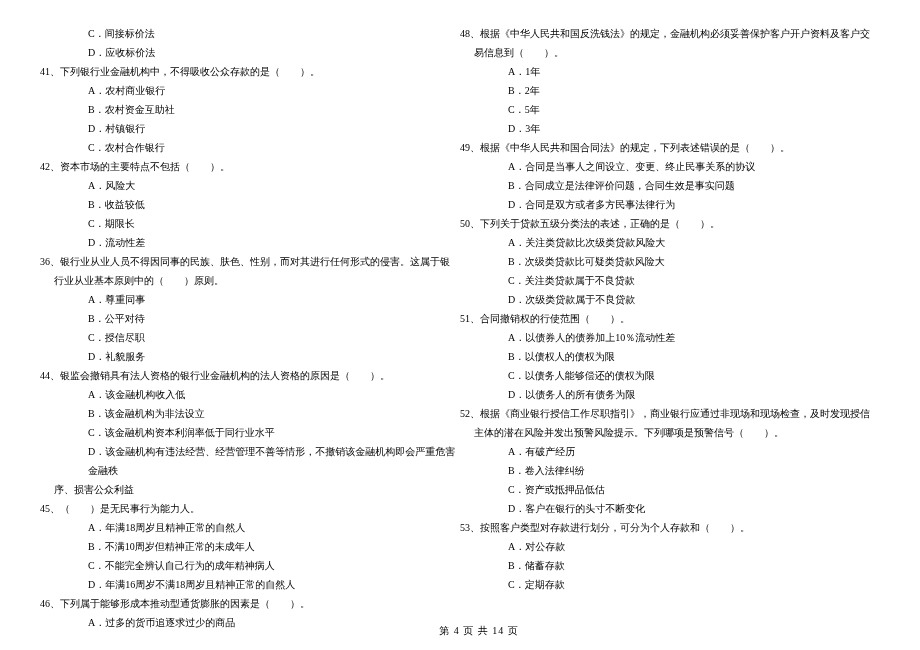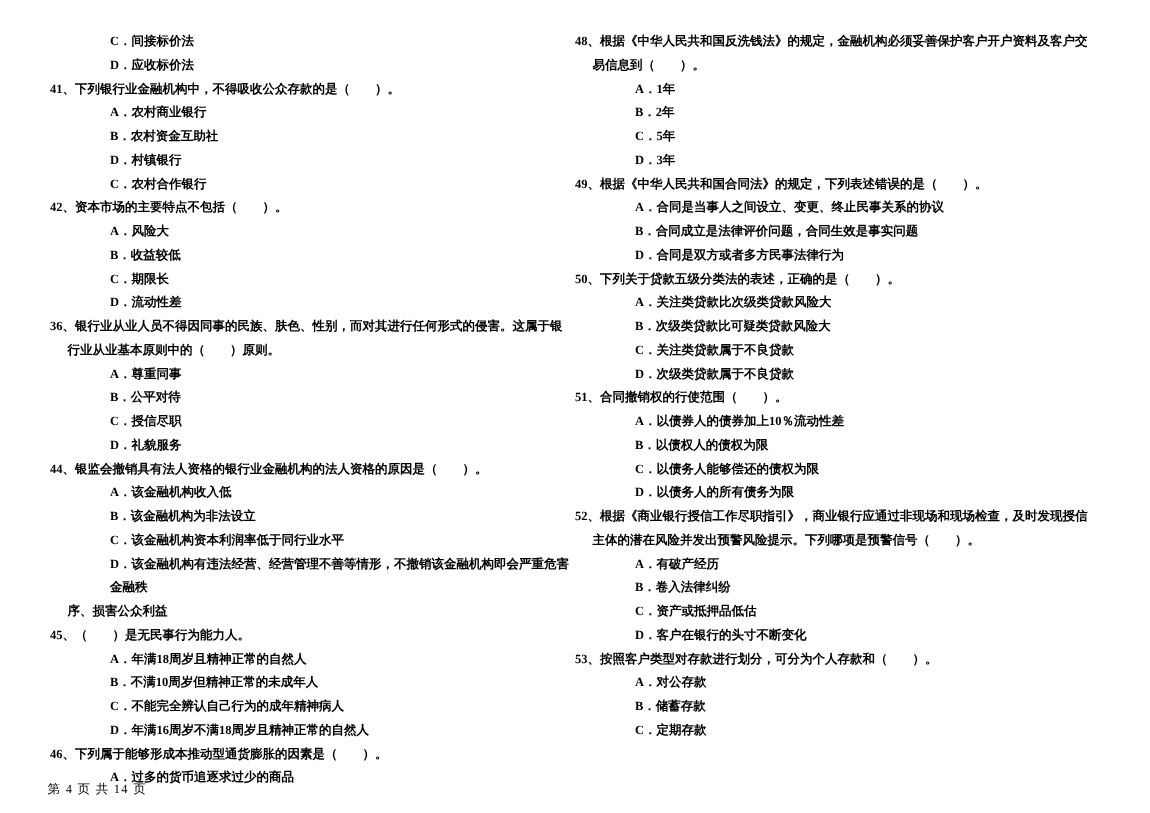--- a/index.html
+++ b/index.html
@@ -9,40 +9,39 @@
       background: #ffffff;
       font-family: "SimSun", "宋体", serif;
       font-size: 10px;
       color: #000;
       position: relative;
       overflow: hidden;
     }
     .page {
       display: flex;
       padding: 24px 40px 0 40px;
-      font-weight: bold;
     }
     .column {
       flex: 1;
       line-height: 1.9;
     }
     .option {
       padding-left: 48px;
     }
     .question {
       padding-left: 0;
     }
     .question-cont {
       padding-left: 14px;
     }
     .footer {
       position: absolute;
       bottom: 12px;
       width: 100%;
-      text-align: left;
+      text-align: center;
       font-size: 10px;
       letter-spacing: 1px;
       padding-left: 38px;
     }
   </style>
 </head>
 <body>
 
 <div class="page">
 

